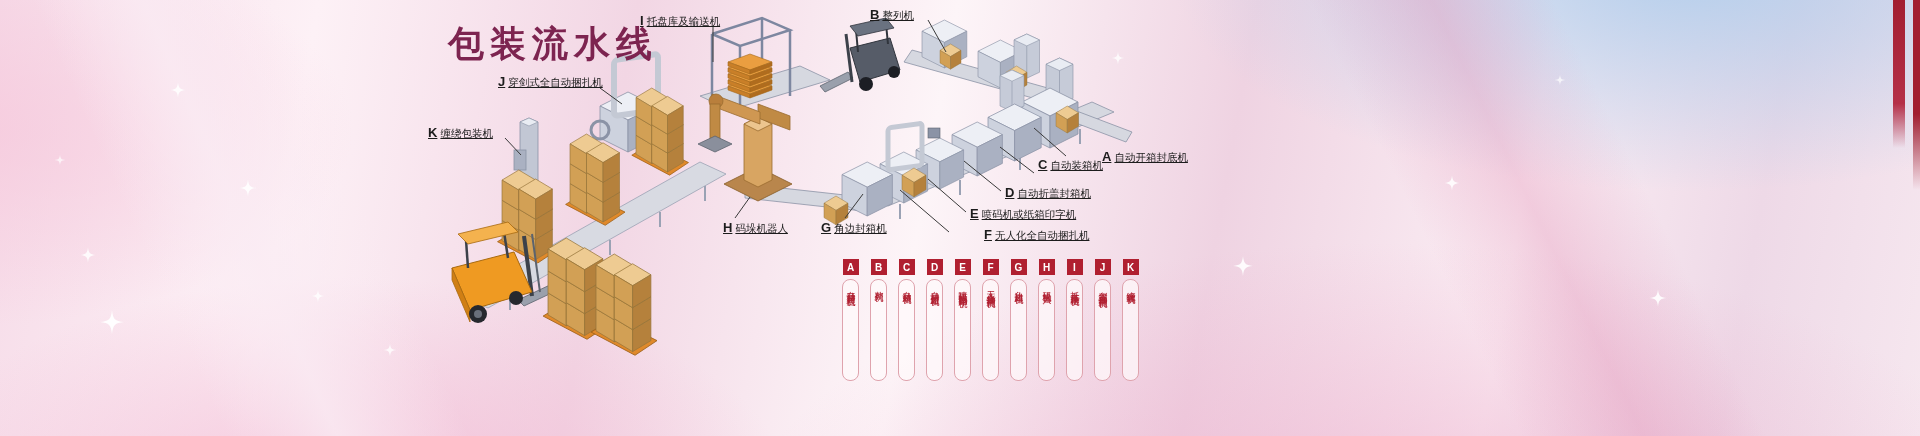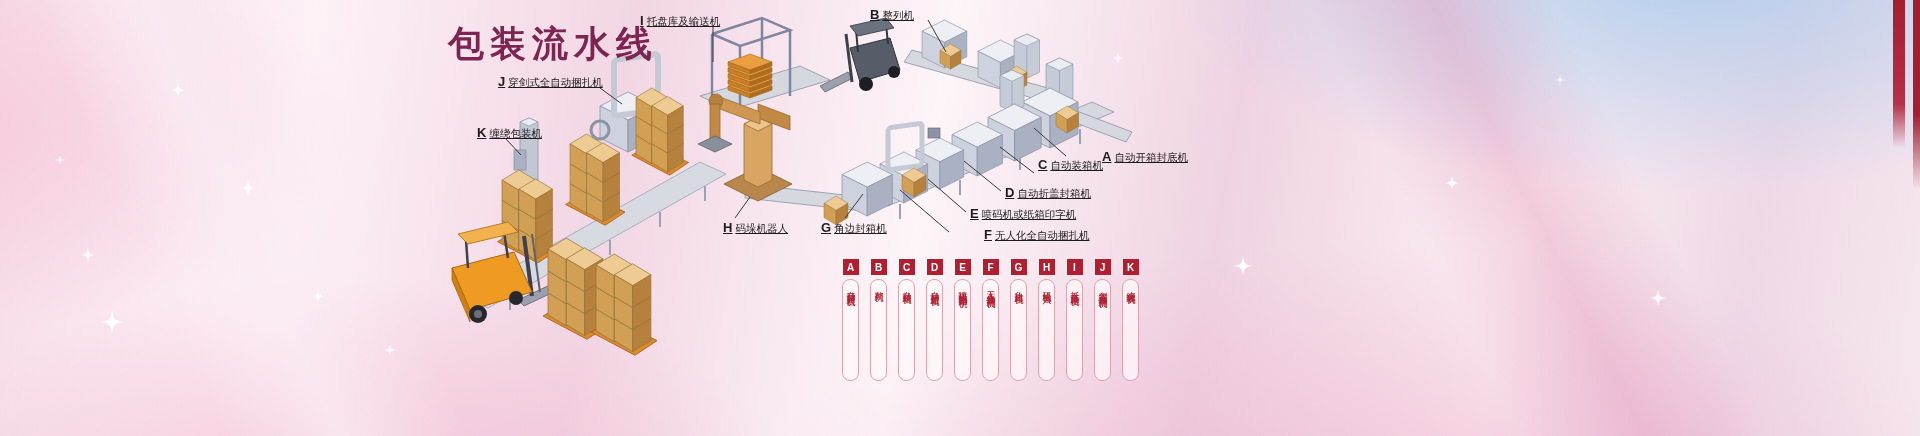--- a/index.html
+++ b/index.html
@@ -280,21 +280,21 @@
   </div>
   <div class="callout" style="left:723px;top:219px">
     <span class="co-letter">H</span><span class="co-label">码垛机器人</span>
   </div>
   <div class="callout" style="left:640px;top:12px">
     <span class="co-letter">I</span><span class="co-label">托盘库及输送机</span>
   </div>
   <div class="callout" style="left:498px;top:73px">
     <span class="co-letter">J</span><span class="co-label">穿剑式全自动捆扎机</span>
   </div>
-  <div class="callout" style="left:477px;top:124px">
+  <div class="callout" style="left:428px;top:124px">
     <span class="co-letter">K</span><span class="co-label">缠绕包装机</span>
   </div>
 
   <div class="legend">
     <div class="legend-item">
       <div class="legend-badge">A</div>
       <div class="legend-bar">
           <span class="legend-text">自动开箱封底机</span>
         </div>
     </div>

